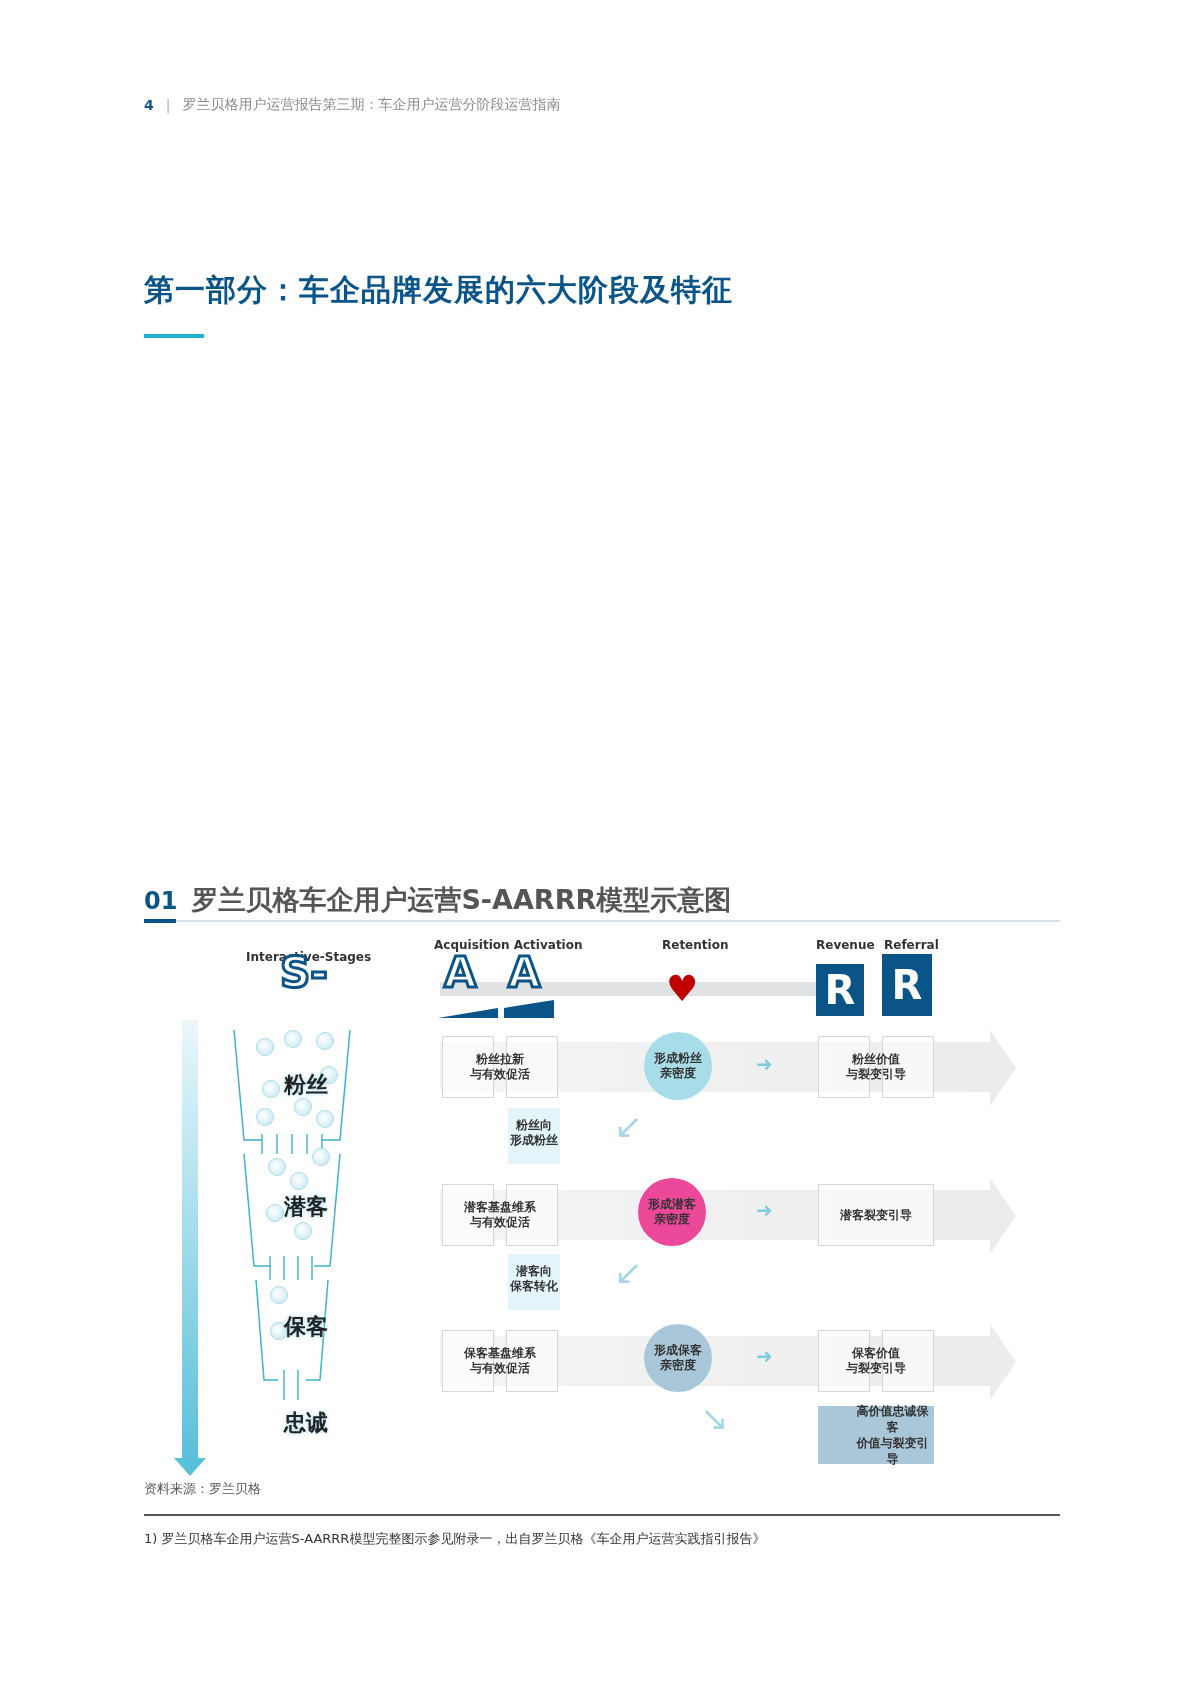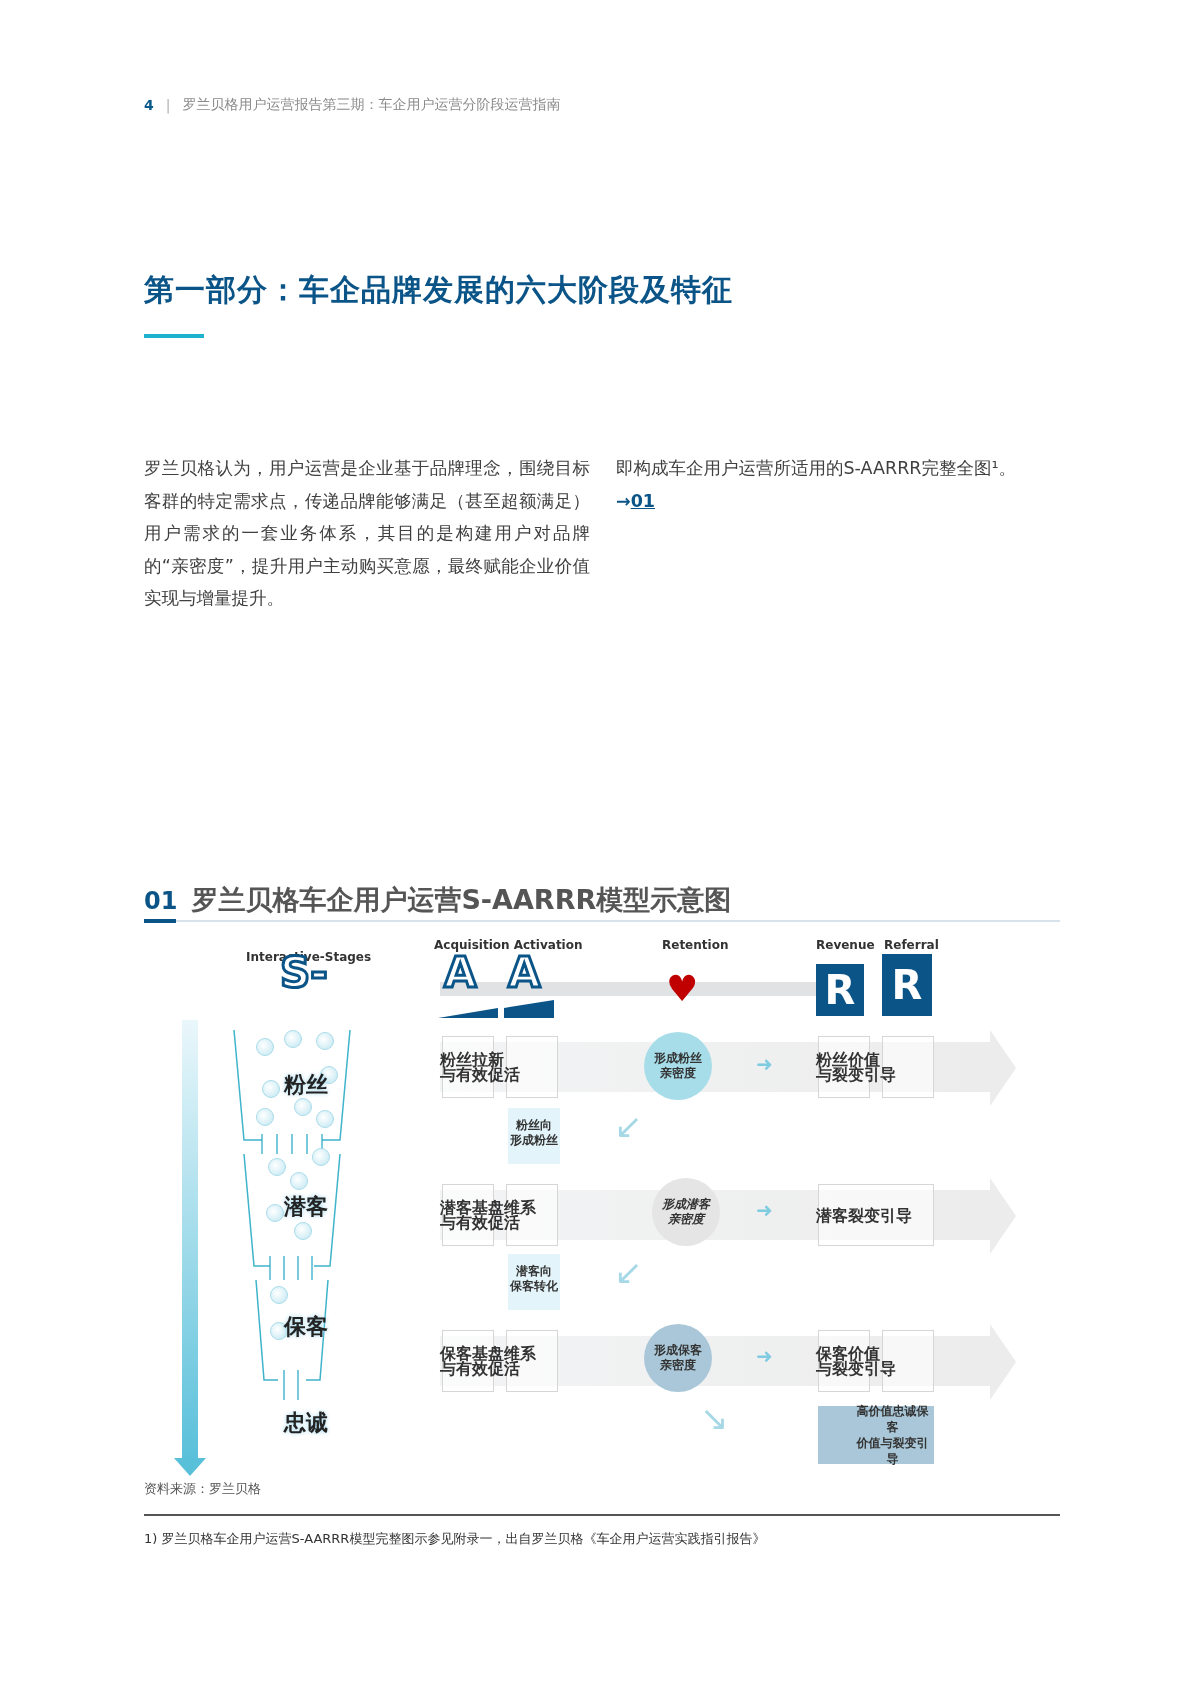--- a/index.html
+++ b/index.html
@@ -20,21 +20,21 @@
   .fig-head .ttl { font-size: 27px; font-weight: bold; color: #555; }
   .fig-head .bar { position: absolute; left: 0; bottom: -3px; width: 32px; height: 4px; background: #0b5488; }
   .diagram { position: absolute; left: 144px; top: 930px; width: 916px; height: 540px; }
   .col-label { position: absolute; font-size: 12px; font-weight: bold; color: #333; }
   .big-letter { position: absolute; font-weight: 900; font-size: 42px; color: #fff; -webkit-text-stroke: 3px #0b5488; }
   .r-box { position: absolute; background: #0b5488; color: #fff; font-size: 40px; font-weight: bold; display: flex; align-items: center; justify-content: center; }
   .grey-band { position: absolute; background: #e0e2e4; }
   .flow-band { position: absolute; height: 50px; background: linear-gradient(to right, #f3f4f5, #ececec); }
   .flow-tip { position: absolute; width: 0; height: 0; border-top: 38px solid transparent; border-bottom: 38px solid transparent; border-left: 26px solid #ececec; }
   .box { position: absolute; border: 1.5px solid #d6d6d6; background: rgba(255,255,255,0.6); }
-  .box-text { position: absolute; font-size: 16px; font-weight: bold; color: #333; line-height: 15px; }
+  .box-text { position: absolute; font-size: 12px; font-weight: bold; color: #333; text-align: center; line-height: 15px; }
   .circle { position: absolute; width: 68px; height: 68px; border-radius: 50%; display: flex; align-items: center; justify-content: center; font-size: 12px; font-weight: bold; color: #333; text-align: center; line-height: 15px; }
   .mid-step { position: absolute; width: 52px; height: 56px; background: #e3f4fa; font-size: 12px; font-weight: bold; color: #333; text-align: center; line-height: 15px; padding-top: 10px; }
   .arrow-right { position: absolute; font-size: 20px; color: #7fcbe0; }
   .curve-arrow { position: absolute; font-size: 34px; color: #a6d8e6; }
   .hv-box { position: absolute; background: #a9c7d8; font-size: 12px; font-weight: bold; color: #333; text-align: center; line-height: 16px; display: flex; align-items: center; justify-content: center; padding-left: 33px; }
   .funnel-label { position: absolute; font-size: 22px; font-weight: bold; color: #222; text-shadow: 0 0 4px #9fd6ea; }
   .bubble { position: absolute; width: 18px; height: 18px; border-radius: 50%; background: radial-gradient(circle at 40% 40%, #ffffff, #bfe6f1); border: 1px solid #a8dcea; }
   .big-arrow-shaft { position: absolute; left: 38px; top: 90px; width: 16px; height: 440px; background: linear-gradient(#eaf7fb, #59c0da); }
   .big-arrow-head { position: absolute; left: 30px; top: 528px; width: 0; height: 0; border-left: 16px solid transparent; border-right: 16px solid transparent; border-top: 18px solid #59c0da; }
   .source { position: absolute; left: 144px; top: 1480px; font-size: 13px; color: #555; }
@@ -47,28 +47,23 @@
 <div class="running-head">
   <span class="pno">4</span>
   <span class="sep">|</span>
   <span>罗兰贝格用户运营报告第三期：车企用户运营分阶段运营指南</span>
 </div>
 
 <h1 class="section-title">第一部分：车企品牌发展的六大阶段及特征</h1>
 <div class="title-rule"></div>
 
 <div class="col col-left">
-  <p>罗兰贝格认为，用户运营是企业基于品牌理念，围绕目标客群的特定需求点，传递品牌能够满足（甚至超额满足）用户需求的一套业务体系，其目的是构建用户对品牌的“亲密度”，提升用户主动购买意愿，最终赋能企业价值实现与增量提升。</p>
 </div>
 
 <div class="col col-right">
-  <p>
-    <span>即构成车企用户运营所适用的S-AARRR完整全图¹。</span><br>
-    <a class="xref"><span>→</span><u>01</u></a>
-  </p>
 </div>
 
 <div class="fig-head">
   <span class="num">01</span>
   <span class="ttl">罗兰贝格车企用户运营S-AARRR模型示意图</span>
   <div class="bar"></div>
 </div>
 
 <div class="diagram">
 
@@ -151,21 +146,21 @@
   <div class="mid-step" style="left:364px;top:178px;white-space:pre-line;">粉丝向
 形成粉丝</div>
   <div class="curve-arrow" style="left:470px;top:176px;">↙</div>
 
   <div class="flow-band" style="left:296px;top:260px;width:550px;"></div>
   <div class="flow-tip" style="left:846px;top:248px;"></div>
   <div class="box" style="left:298px;top:254px;width:52px;height:62px;"></div>
   <div class="box" style="left:362px;top:254px;width:52px;height:62px;"></div>
   <div class="box-text" style="left:296px;top:270px;width:120px;white-space:pre-line;">潜客基盘维系
 与有效促活</div>
-  <div class="circle" style="left:508px;top:248px;background:#e5e5e5;white-space:pre-line;font-style:italic;">形成潜客
+  <div class="circle" style="left:494px;top:248px;background:#ec4899;white-space:pre-line;">形成潜客
 亲密度</div>
   <div class="arrow-right" style="left:612px;top:268px;">➜</div>
   <div class="box" style="left:674px;top:254px;width:116px;height:62px;"></div>
   <div class="box-text" style="left:672px;top:278px;width:120px;">潜客裂变引导</div>
 
   <div class="mid-step" style="left:364px;top:324px;white-space:pre-line;">潜客向
 保客转化</div>
   <div class="curve-arrow" style="left:470px;top:322px;">↙</div>
 
   <div class="flow-band" style="left:296px;top:406px;width:550px;"></div>

